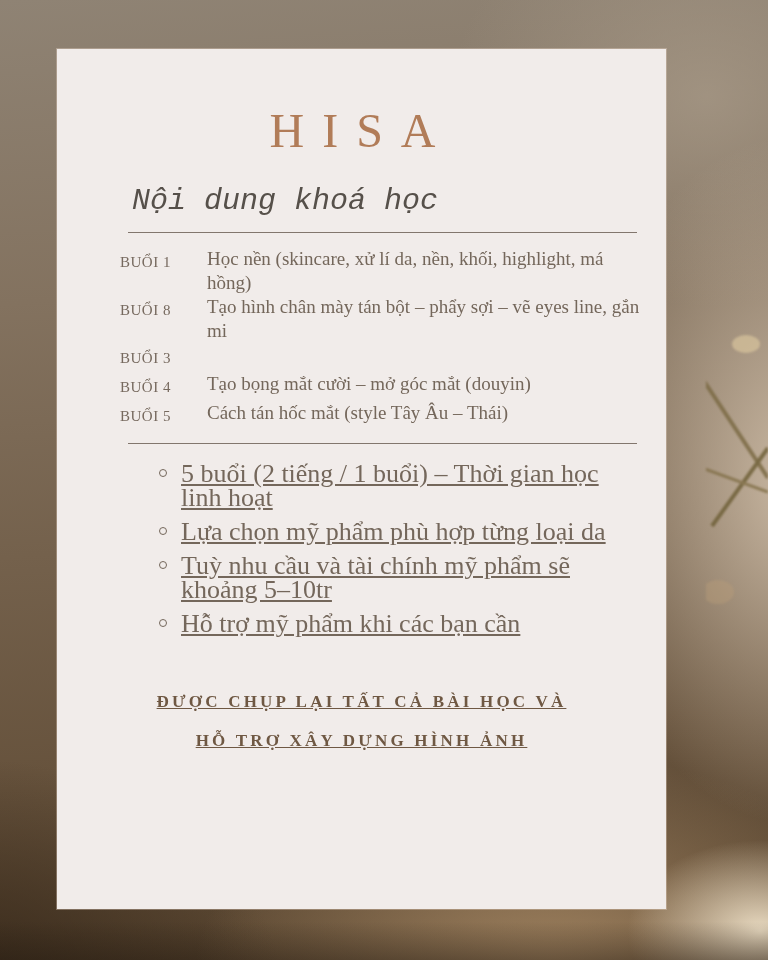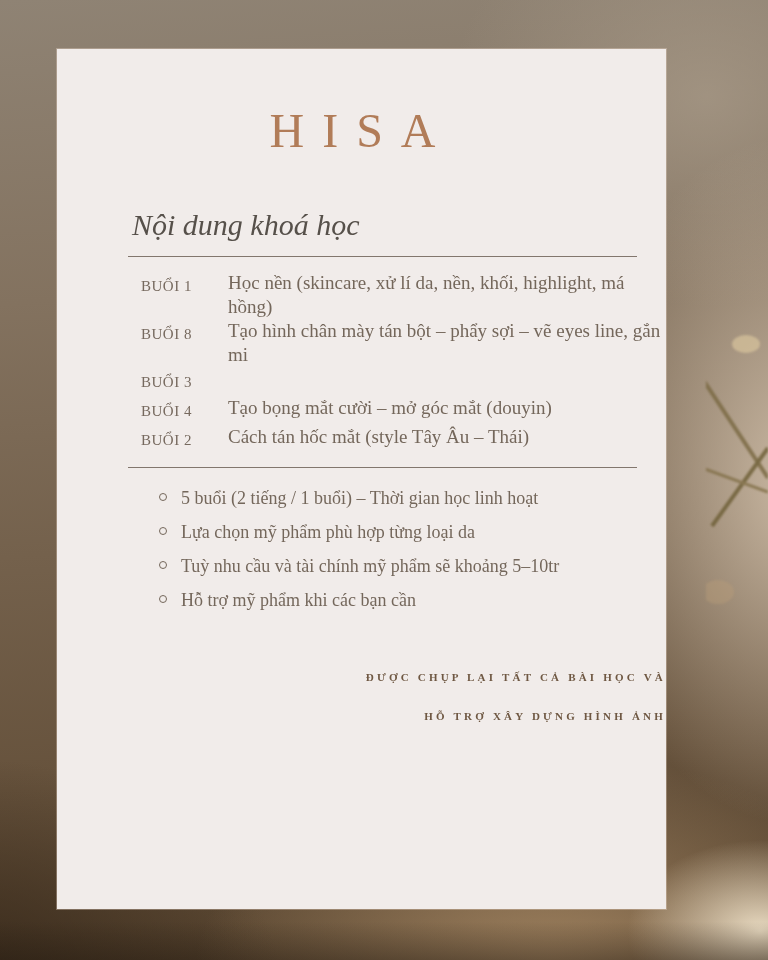--- a/index.html
+++ b/index.html
@@ -30,51 +30,51 @@
 
   .brand {
     margin-top:58px; text-align:center; line-height:1;
     font-size:48px; letter-spacing:18px; color:#b17c58; font-weight:400;
   }
 
   .section-title {
     font-style:italic; font-weight:400; font-size:30px; color:#56504a;
     margin-left:75px; line-height:1.2;
   }
-  .title-course   { margin-top:52px; }
+  .title-course   { margin-top:28px;font-family:Liberation Mono, monospace; }
   .title-schedule { margin-top:30px; }
 
   .rule {
     border:none; border-top:1.5px solid rgba(110,98,87,.85);
     margin:13px 0 0 71px; width:509px;
   }
 
   
   .course { margin:14px 0 0 63px; width:520px; }
-  .course-row { display:grid; grid-template-columns:87px 433px;margin-left:21px; }
+  .course-row { display:grid; grid-template-columns:87px 433px; }
   .course-label {
     font-size:15px; letter-spacing:.5px; color:#76695e; line-height:28px;
     padding-top:1px; white-space:nowrap;
   }
   .course-text { font-size:19px; line-height:24px; color:#74675b; }
 
   
   .bullets { margin:18px 0 0 100px; width:480px; list-style:none; }
   .bullets li {
-    position:relative; padding-left:24px; font-size:18px; color:#74675b;
-    line-height:24px; margin-bottom:10px;
+    position:relative; padding-left:24px; font-size:26px; color:#74675b;
+    line-height:24px; margin-bottom:10px;text-decoration:underline;
   }
   .dot {
     position:absolute; left:2px; top:7px; width:8px; height:8px;
     border:1.6px solid #74675b; border-radius:50%; display:inline-block;
   }
 
   .footer {
-    margin-top:46px; text-align:right; color:#6f5843;
-    font-size:11px; font-weight:700; letter-spacing:3.2px; line-height:39px;
+    margin-top:46px; text-align:center; color:#6f5843;
+    font-size:17px; font-weight:700; letter-spacing:3.2px; line-height:39px;text-decoration:underline;
   }
 </style>
 </head>
 <body>
 
 <div class="backdrop"></div>
 
 <svg class="stems" viewBox="0 0 62 330">
   <line x1="-4" y1="48" x2="62" y2="148" stroke="#7b6a44" stroke-width="4"></line>
   <line x1="6" y1="196" x2="62" y2="118" stroke="#6f6038" stroke-width="4"></line>
@@ -100,21 +100,21 @@
       <span class="course-text">Tạo hình chân mày tán bột – phẩy sợi – vẽ eyes line, gắn mi</span>
     </div>
     <div class="course-row">
       <span class="course-label">BUỔI 3</span>
     </div>
     <div class="course-row">
       <span class="course-label">BUỔI 4</span>
       <span class="course-text">Tạo bọng mắt cười – mở góc mắt (douyin)</span>
     </div>
     <div class="course-row">
-      <span class="course-label">BUỔI 2</span>
+      <span class="course-label">BUỔI 5</span>
       <span class="course-text">Cách tán hốc mắt (style Tây Âu – Thái)</span>
     </div>
   </div>
 
   <hr class="rule">
 
   <ul class="bullets">
     <li><span class="dot"></span><span>5 buổi (2 tiếng / 1 buổi) – Thời gian học linh hoạt</span></li>
     <li><span class="dot"></span><span>Lựa chọn mỹ phẩm phù hợp từng loại da</span></li>
     <li><span class="dot"></span><span>Tuỳ nhu cầu và tài chính mỹ phẩm sẽ khoảng 5–10tr</span></li>

